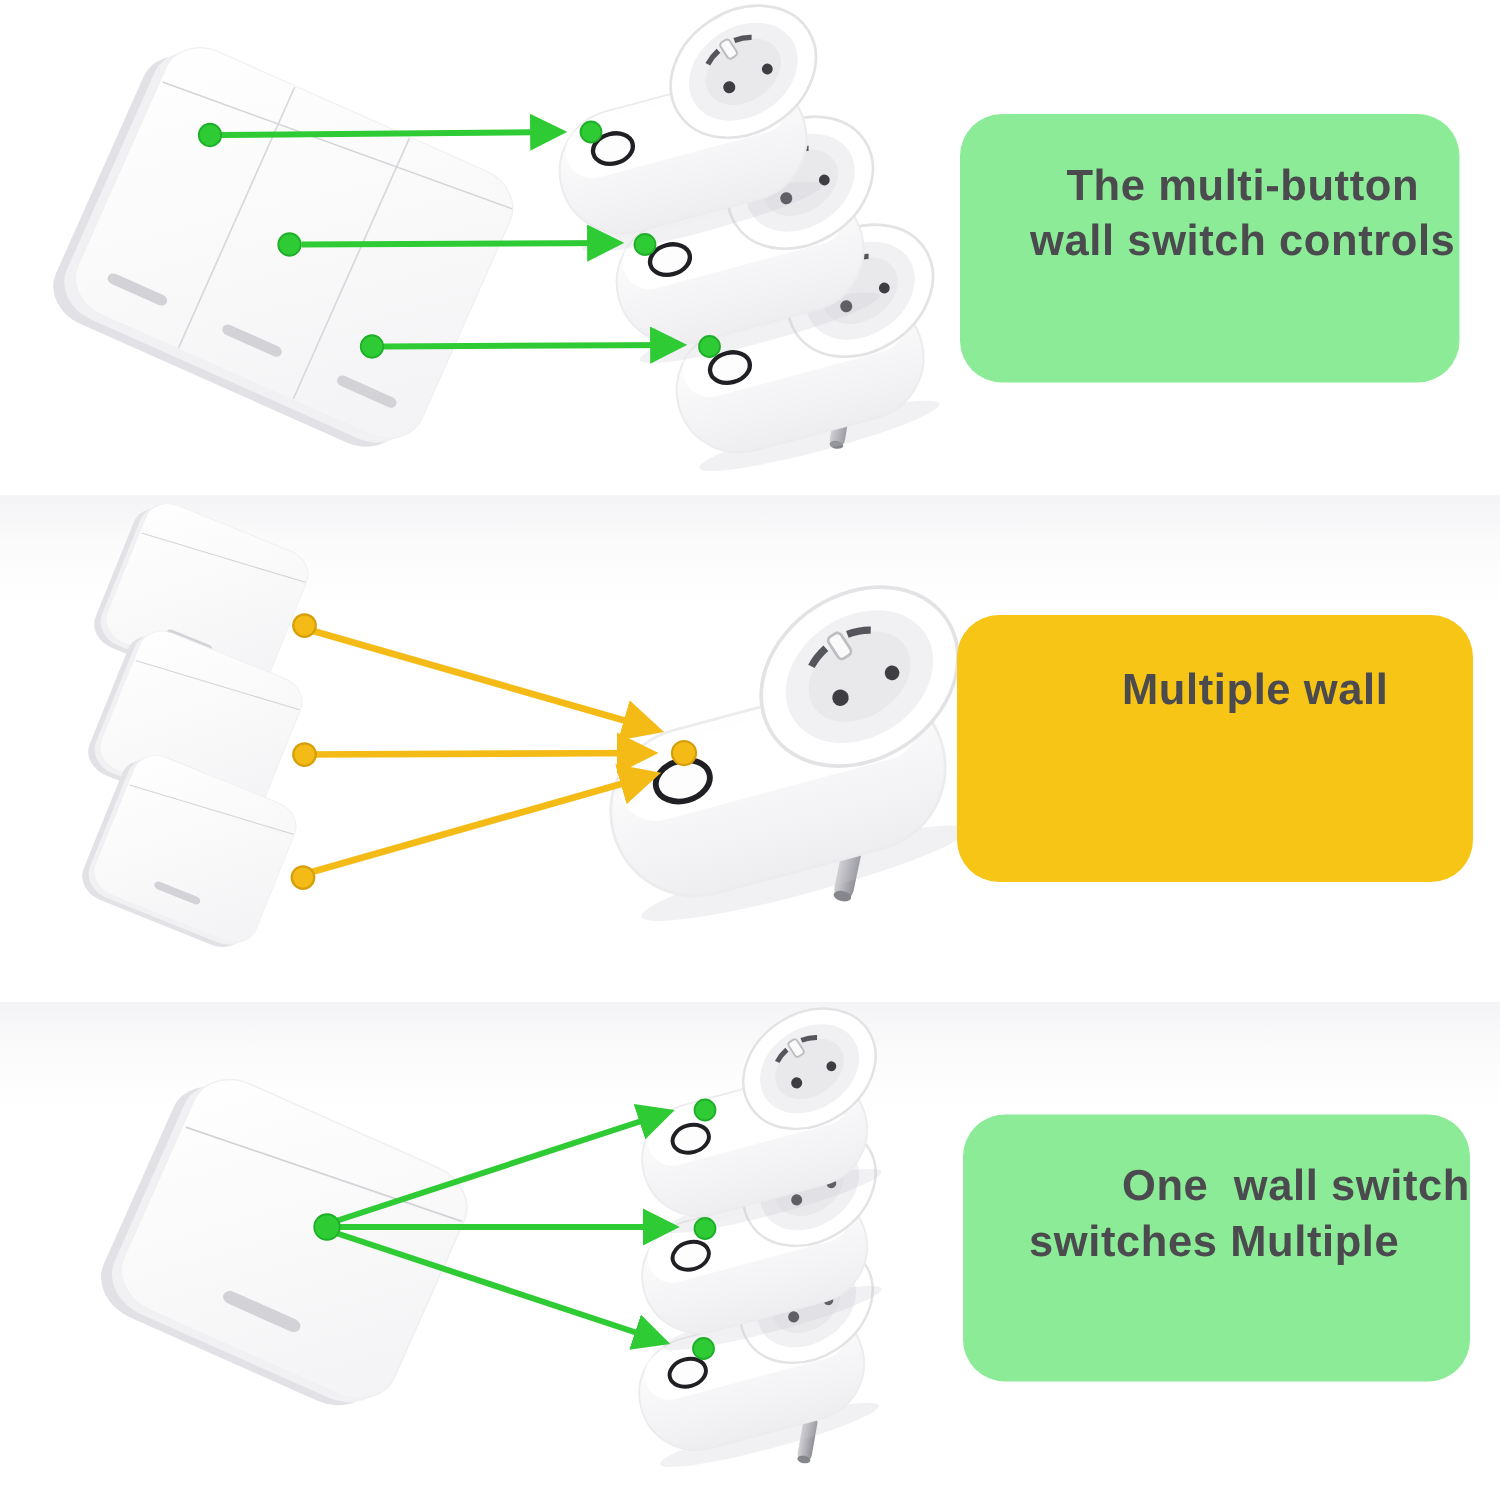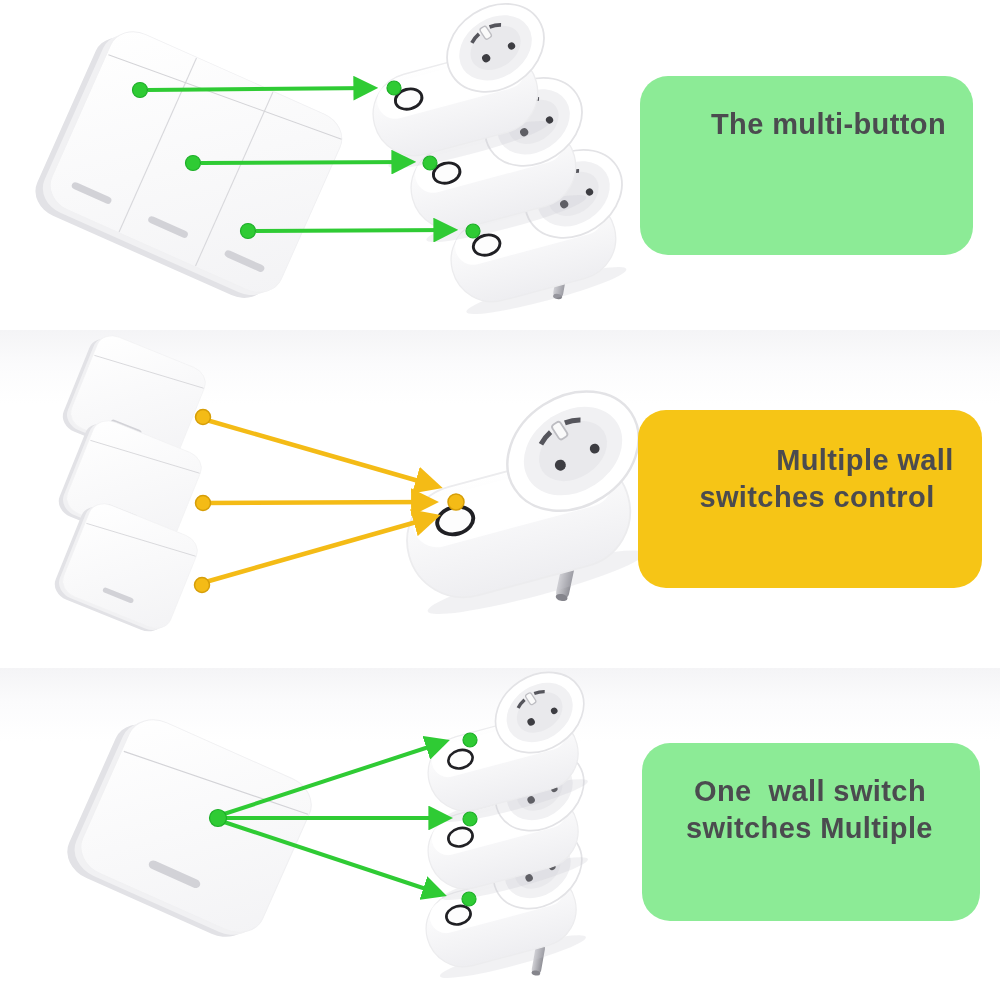--- a/index.html
+++ b/index.html
@@ -17,24 +17,24 @@
   svg.art { position:absolute; left:0; top:0; }
 
   .caption-box {
     position:absolute; border-radius:28px;
     color:var(--text,#4b4b4f);
     font-weight:bold; font-size:29px; line-height:37px; letter-spacing:.4px;
     box-sizing:border-box;
   }
   .caption-box .line { white-space:pre-wrap; }
   .box1 { left:640px; top:76px;  width:333px; height:179px; padding-top:30px; text-align:center; }
-  .box2 { left:638px; top:410px; width:344px; height:178px; padding-top:32px; text-align:center; padding-left:14px; }
+  .box2 { left:638px; top:410px; width:344px; height:178px; padding-top:32px; text-align:left; padding-left:14px; }
   .box2 .line:nth-child(1) { text-indent:96px; }
   .box3 { left:642px; top:743px; width:338px; height:178px; padding-top:30px; text-align:left; padding-left:44px; }
-  .box3 .line:nth-child(1) { text-indent:8px; }
+  .box3 .line:nth-child(1) { text-indent:8px;text-align:right; }
   .bg-green  { background:var(--green-box,#8ceb96);padding-left:44px; }
   .bg-yellow { background:var(--yellow-box,#f6c516); }
 
   .stroke-green  { stroke:var(--green,#2fcb34); }
   .stroke-yellow { stroke:var(--yellow,#f4bb16); }
   .fill-green    { fill:var(--green,#2fcb34); }
   .fill-yellow   { fill:var(--yellow,#f4bb16); }
   .dot-green  { fill:var(--green,#2fcb34); stroke:#1daf28; stroke-width:1.2; }
   .dot-yellow { fill:var(--yellow,#f4bb16); stroke:#d69e08; stroke-width:1.5; }
 </style>
@@ -161,25 +161,25 @@
       <line class="stroke-green" x1="224" y1="822" x2="441" y2="894" marker-end="url(#ah-g)"></line>
     </g>
     <circle class="dot-green" cx="218" cy="818" r="8.5"></circle>
     <circle class="dot-green" cx="470" cy="740" r="7"></circle>
     <circle class="dot-green" cx="470" cy="819" r="7"></circle>
     <circle class="dot-green" cx="469" cy="899" r="7"></circle>
   </svg>
 
   <div class="caption-box box1 bg-green">
     <div class="line">The multi-button</div>
+    <div class="line">wall switch controls</div>
   </div>
 
   <div class="caption-box box2 bg-yellow">
     <div class="line">Multiple wall</div>
-    <div class="line">switches control</div>
   </div>
 
   <div class="caption-box box3 bg-green">
     <div class="line">One  wall switch</div>
     <div class="line">switches Multiple</div>
   </div>
 
 </div>
 
 </body></html>

